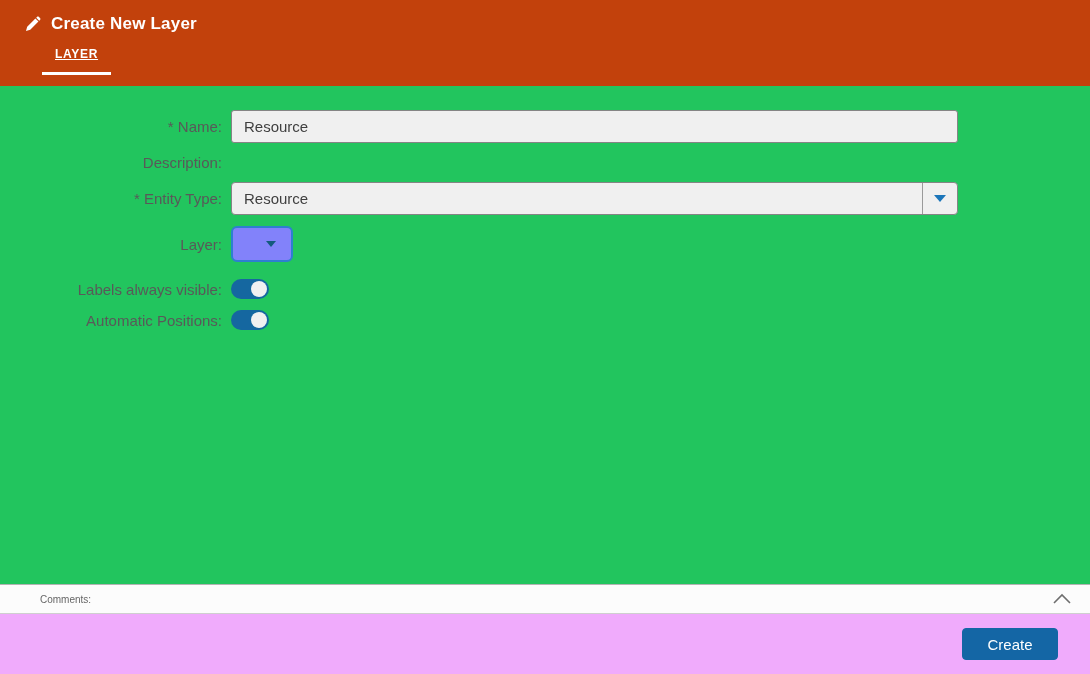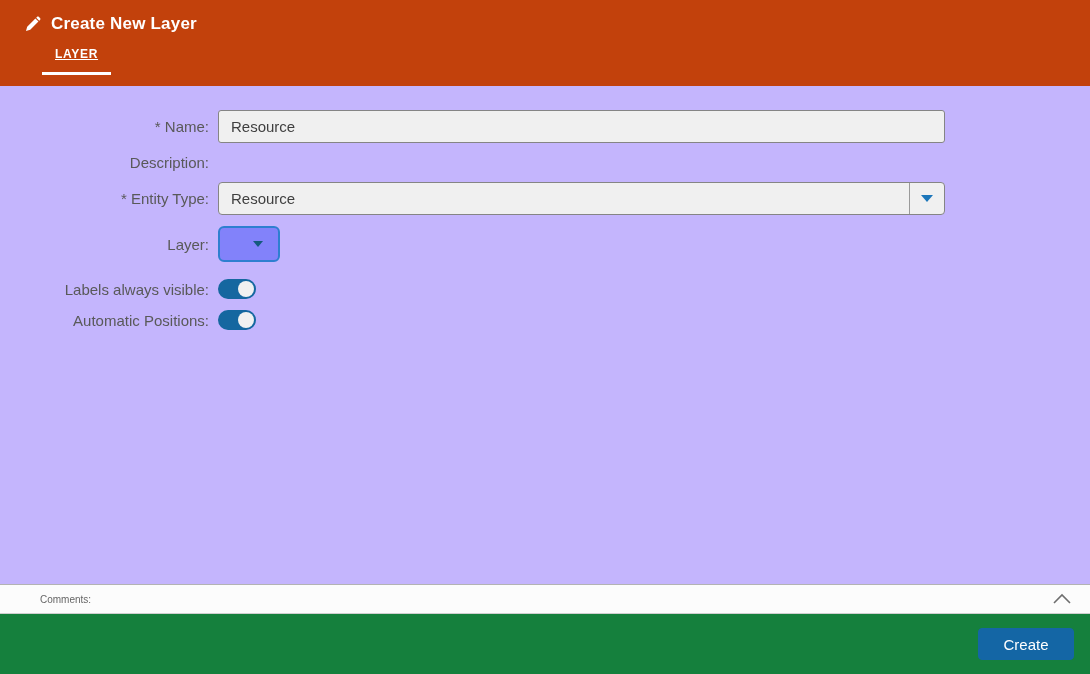--- a/index.html
+++ b/index.html
@@ -10,21 +10,21 @@
   .header { background:#c2410c; height:86px; }
   .title-row { display:flex; align-items:center; gap:10px; padding:14px 0 0 24px; }
   .title-row svg { display:block; }
   .title { color:#ffffff; font-size:17px; font-weight:600; letter-spacing:.2px; }
   .tabs { display:flex; gap:11px; margin:13px 0 0 42px; }
   .tab { color:rgba(255,255,255,.55); font-size:12px; font-weight:700; letter-spacing:.7px;
          padding:0 13px 11px 13px; border-bottom:3px solid transparent; cursor:pointer;text-decoration:underline; }
   .tab.active { color:#ffffff; border-bottom-color:#ffffff; }
 
   
-  .main { height:498px; background:#c4b5fd; padding-top:24px; }
+  .main { height:498px; background:#22c55e; padding-top:24px;padding-left:13px; }
   .row { display:flex; align-items:center; margin-bottom:11px; }
   .label { width:218px; text-align:right; padding-right:9px; color:#595959; font-size:15px; }
   .text-input { width:727px; height:33px; background:#f0f0f0; border:1px solid #858585;
                 border-radius:3px; padding:0 12px; font-size:15px; color:#3f3f3f;
                 font-family:"Liberation Sans","DejaVu Sans",sans-serif; }
 
   .combo { display:flex; width:727px; height:33px; background:#f0f0f0;
            border:1px solid #858585; border-radius:4px; overflow:hidden; }
   .combo-value { flex:1; line-height:31px; padding:0 12px; font-size:15px; color:#3f3f3f;
                  border-right:1px solid #9a9a9a; }
@@ -48,22 +48,22 @@
   .toggle.on .knob { left:auto; right:2px; }
 
   
   .comments { height:30px; background:#fcfcfc; border-top:1px solid #b3b3b3;
               border-bottom:1px solid #cfcfcf; display:flex; align-items:center;
               padding:0 18px 0 40px; }
   .comments-label { color:#666666; font-size:10px; flex:1; }
   .chevron-up { cursor:pointer; display:flex; align-items:center; }
 
   
-  .footer { height:60px; background:#15803d; display:flex; align-items:center;
-            justify-content:flex-end; gap:24px; padding-right:16px; }
+  .footer { height:60px; background:#f0abfc; display:flex; align-items:center;
+            justify-content:flex-end; gap:24px; padding-right:32px; }
   .btn { min-width:96px; height:32px; border-radius:4px; font-size:15px; cursor:pointer;
          font-family:"Liberation Sans","DejaVu Sans",sans-serif; }
   .btn-primary { background:#1466a5; color:#ffffff; border:1px solid #1466a5; }
   .btn-secondary { background:#ffffff; color:#1466a5; border:1px solid #1466a5; }
 </style>
 </head>
 <body>
 
 <div class="header">
   <div class="title-row">

